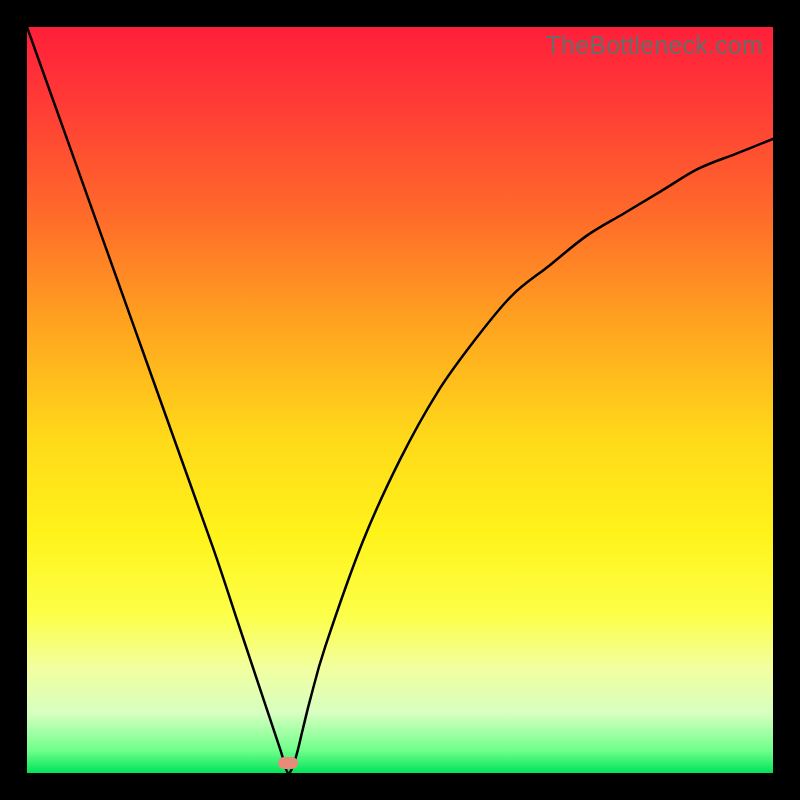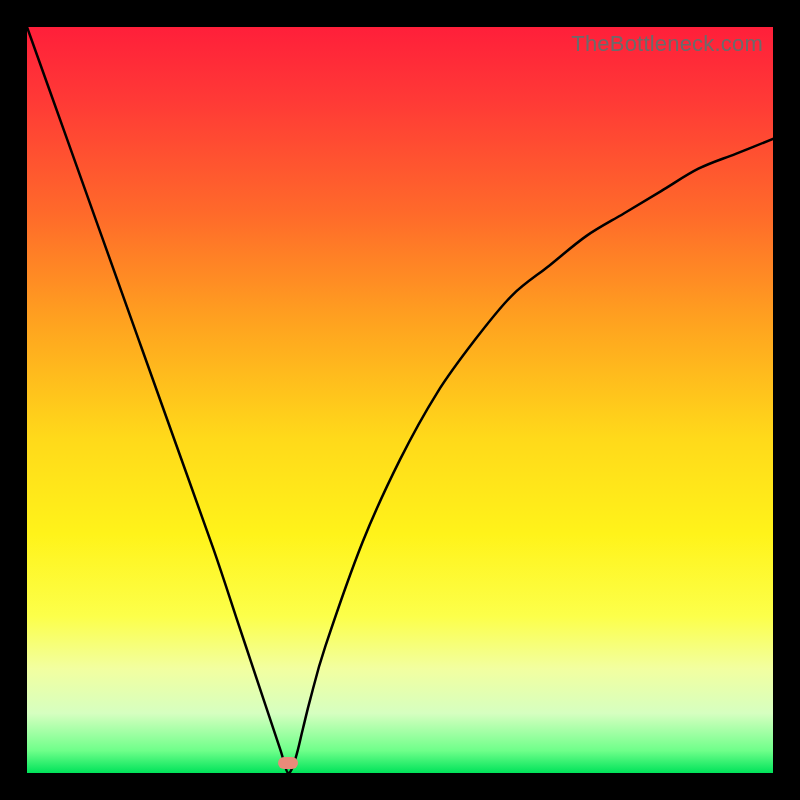--- a/index.html
+++ b/index.html
@@ -28,21 +28,21 @@
       #d6ffc0 92%,
       #6fff8a 97%,
       #00e35a 100%
     );
   }
   .attribution {
     position: absolute;
     top: 4px;
     right: 10px;
     font-family: Arial, Helvetica, sans-serif;
-    font-size: 22px;
+    font-size: 25px;
     color: #6b6b6b;
     font-weight: 500;
     letter-spacing: 0.2px;
   }
   svg.curve {
     position: absolute;
     left: 0;
     top: 0;
     width: 746px;
     height: 746px;

